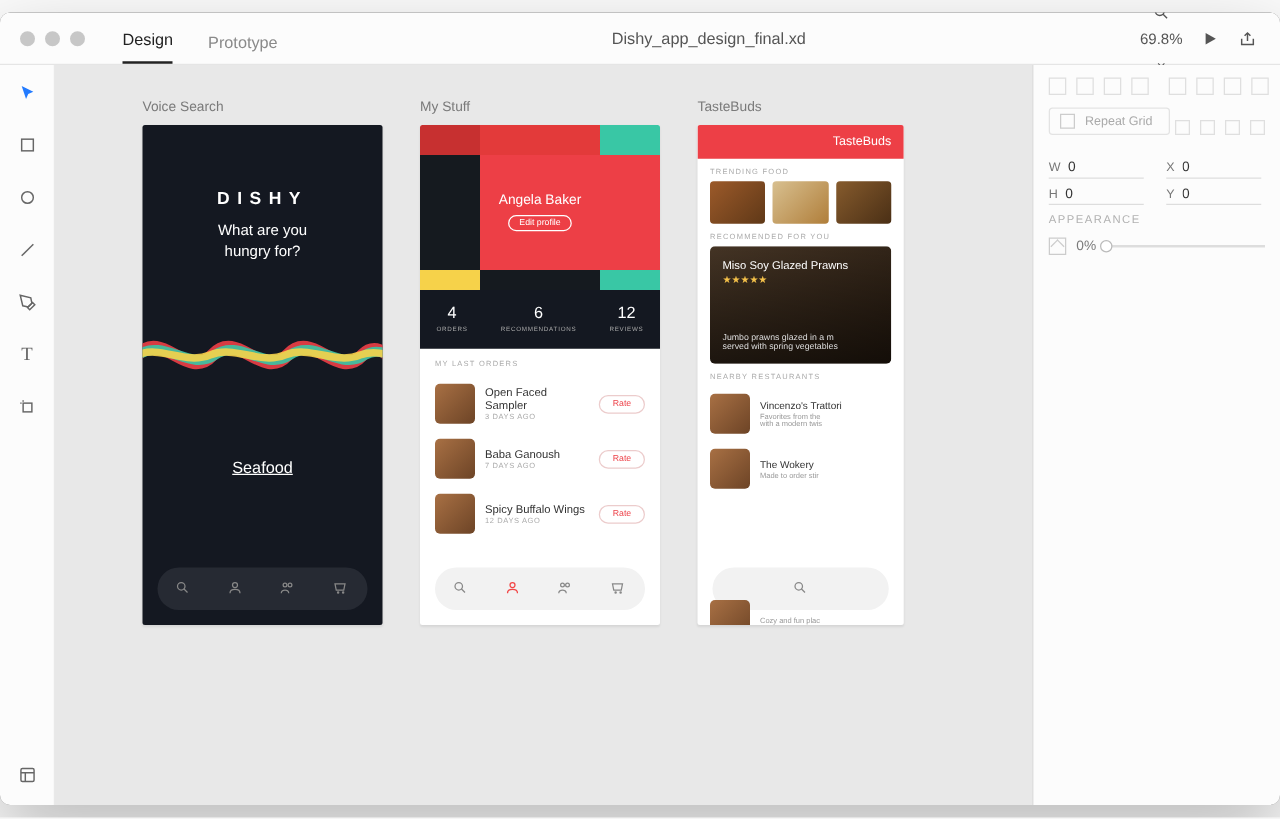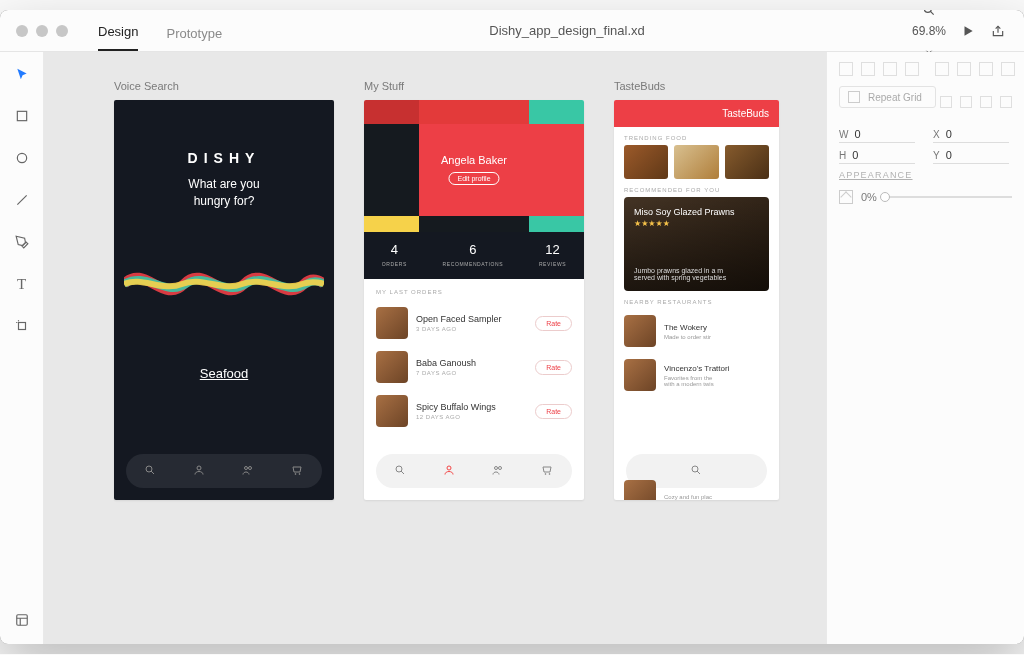--- a/index.html
+++ b/index.html
@@ -22,21 +22,21 @@
   .ltb { width: 44px; background: #fcfcfc; border-right: 1px solid #e9e9e9; display: flex; flex-direction: column; align-items: center; padding-top: 12px; gap: 22px; }
   .ltb .tool { width: 20px; height: 20px; display: flex; align-items: center; justify-content: center; cursor: pointer; color: #666; }
   .ltb .tool.active { color: #237bff; }
   .ltb-bottom { margin-top: auto; margin-bottom: 14px; }
 
   
   .canvas-wrap { flex: 1; background: #e8e8e8; min-width: 0; }
   .canvas { padding: 28px 16px 28px 70px; display: flex; gap: 30px; }
   .artboard-col { display: flex; flex-direction: column; gap: 8px; }
   .artboard-label { font-size: 11px; color: #7a7a7a; }
-  .artboard { width: 220px; height: 400px; background: #fff; overflow: hidden; border-radius: 2px; box-shadow: 0 1px 2px rgba(0,0,0,.08); position: relative; font-size: 10px; color: #333; }
+  .artboard { width: 192px; height: 400px; background: #fff; overflow: hidden; border-radius: 2px; box-shadow: 0 1px 2px rgba(0,0,0,.08); position: relative; font-size: 10px; color: #333; }
 
   
   .vs { background: #141821; color: #fff; display: flex; flex-direction: column; align-items: center; padding-top: 50px; }
   .vs-logo { letter-spacing: 6px; font-size: 14px; font-weight: 600; }
   .vs-q { margin-top: 10px; font-size: 12px; text-align: center; line-height: 1.4; }
   .waves { margin-top: 42px; width: 200px; height: 64px; }
   .vs-result { margin-top: 50px; font-size: 13px; text-decoration: underline; }
   .navbar { position: absolute; bottom: 12px; left: 12px; right: 12px; height: 34px; border-radius: 18px; display: flex; justify-content: space-around; align-items: center; }
   .vs .navbar { background: #262a33; }
   .nav-icon { width: 14px; height: 14px; color: #888; }
@@ -84,21 +84,21 @@
   .align-rows { display:flex; gap:16px; margin-bottom: 10px;}
   .align-group { display: flex; gap: 8px; }
   .align-group span { width: 14px; height: 14px; display:inline-block; border: 1px solid #ccc; opacity:.6; }
   .repeat-row { display:flex; align-items:center; gap: 8px; border: 1px solid #e3e3e3; border-radius: 3px; padding: 4px 8px; margin-bottom: 10px; font-size: 10px; color:#aaa; }
   .repeat-icons { display:flex; gap:8px; margin-left:auto; }
   .repeat-icons span { width:12px; height:12px; border:1px solid #ccc; opacity:.6; }
   .dim-row { display: flex; gap: 18px; margin-bottom: 6px; }
   .dim { display: flex; align-items: baseline; gap: 6px; width: 76px; border-bottom: 1px solid #ddd; padding-bottom: 2px; }
   .dim label { font-size: 10px; color: #777; }
   .dim input { border: none; background: transparent; width: 48px; font-size: 11px; color:#333; outline: none; }
-  .section-title { font-size: 9px; letter-spacing: 1.2px; color: #b1b1b1; text-decoration: underline; }
+  .section-title { font-size: 9px; letter-spacing: 1.2px; color: #b1b1b1; }
   .opacity-row { display:flex; align-items:center; gap:8px; margin-top:10px; }
   .op-icon { width:14px; height:14px; border:1px solid #ccc; position:relative; }
   .op-icon::after { content:''; position:absolute; inset:2px; border-top:1px solid #ccc; border-left:1px solid #ccc; transform:rotate(45deg);}
   .slider-track { flex:1; height:2px; background:#ddd; position:relative; }
   .slider-thumb { position:absolute; left:0; top:50%; transform:translate(-50%,-50%); width:10px; height:10px; background:#fff; border:1px solid #bbb; border-radius:50%; }
 
   svg { display: block; }
 </style>
 </head>
 <body>
@@ -342,30 +342,30 @@
             <div class="hero-card">
               <div class="hero-title">Miso Soy Glazed Prawns</div>
               <div class="stars">★★★★★</div>
               <div class="hero-desc" style="white-space:pre-line;">Jumbo prawns glazed in a m
 served with spring vegetables</div>
             </div>
             <div class="tb-sect">NEARBY RESTAURANTS</div>
             <div class="rest-row">
                 <div class="rest-thumb"></div>
                 <div>
-                  <div class="rest-name">The Wokery</div>
-                  <div class="rest-sub">Made to order stir</div>
+                  <div class="rest-name">Vincenzo's Trattori</div>
+                  <div class="rest-sub" style="white-space:pre-line;">Favorites from the
+with a modern twis</div>
                 </div>
               </div>
             <div class="rest-row">
                 <div class="rest-thumb"></div>
                 <div>
-                  <div class="rest-name">Vincenzo's Trattori</div>
-                  <div class="rest-sub" style="white-space:pre-line;">Favorites from the
-with a modern twis</div>
+                  <div class="rest-name">The Wokery</div>
+                  <div class="rest-sub">Made to order stir</div>
                 </div>
               </div>
             <div class="navbar">
               <span class="nav-icon">
                   <svg width="12" height="12" viewBox="0 0 24 24" fill="none" stroke="currentColor" stroke-width="2">
                     <circle cx="10" cy="10" r="6"></circle>
                     <line x1="20" y1="20" x2="14" y2="14"></line>
                   </svg>
                 </span>
             </div>

